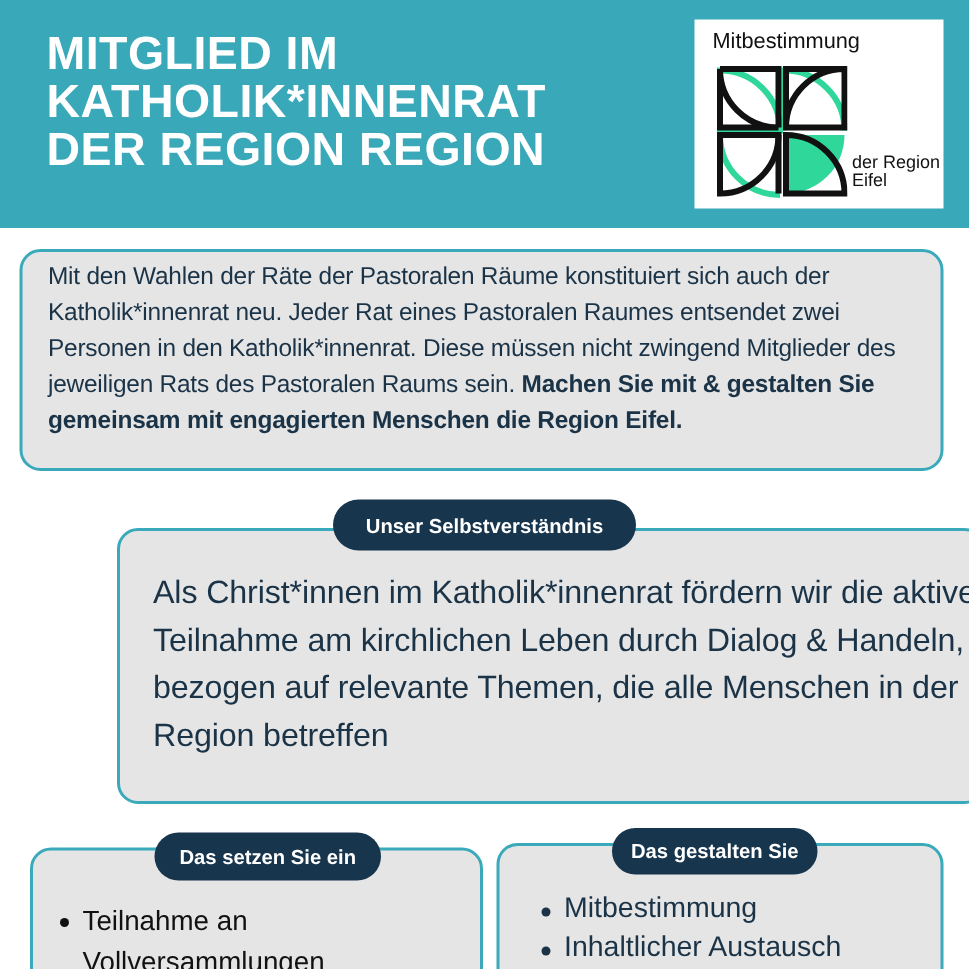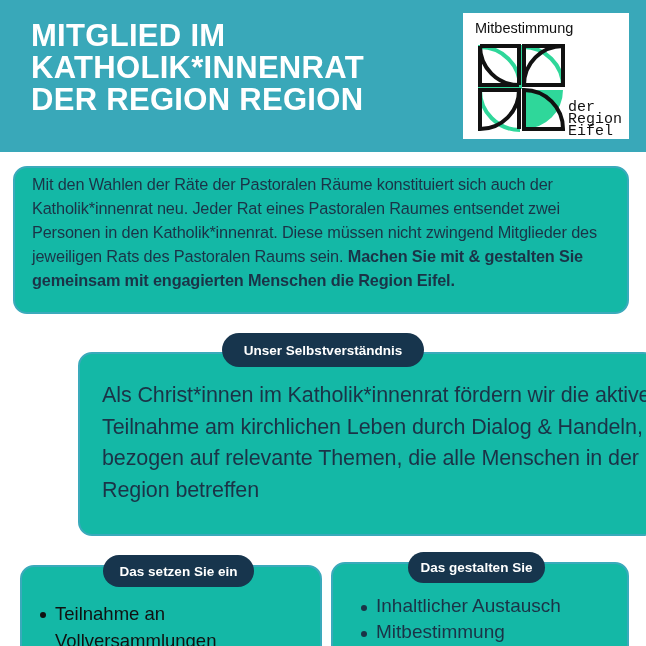--- a/index.html
+++ b/index.html
@@ -19,27 +19,27 @@
   .logo {
     position: absolute; left: 463px; top: 13px; width: 166px; height: 126px;
     background: #ffffff;
   }
   .logo-name {
     position: absolute; left: 12px; top: 7px;
     font-family: "Liberation Sans", sans-serif; font-size: 14.5px; color: #111;
   }
   .logo-sub {
     position: absolute; left: 105px; top: 89px;
-    font-family: Liberation Mono, monospace; font-size: 15px; line-height: 12px; color: #111;
+    font-family: Liberation Sans, sans-serif; font-size: 12px; line-height: 12px; color: #111;
     white-space: pre-line;
   }
   .logo svg { position: absolute; left: 14px; top: 29px; }
 
   .box {
-    position: absolute; border: 2.5px solid #3aaabb; border-radius: 14px; background: #14b8a6;
+    position: absolute; border: 2.5px solid #3aaabb; border-radius: 14px; background: #e5e5e5;
   }
   .intro { left: 13px; top: 166px; width: 616px; height: 148px; padding: 4px 0 0 17px; }
   .intro-text {
     font-family: "Liberation Sans", sans-serif; font-size: 16.3px; line-height: 24px; color: #1b3347;
     letter-spacing: -0.15px;
   }
   .intro-text b { font-weight: bold; }
 
   .pill {
     position: absolute; background: #17354d; color: #fff; border-radius: 17px;
@@ -110,16 +110,16 @@
 <div class="pill left-pill">Das setzen Sie ein</div>
 <div class="box left-box">
   <ul class="list left-list">
     <li>Teilnahme an Vollversammlungen</li>
   </ul>
 </div>
 
 <div class="pill right-pill">Das gestalten Sie</div>
 <div class="box right-box">
   <ul class="list">
+    <li>Mitbestimmung</li>
     <li>Inhaltlicher Austausch</li>
-    <li>Mitbestimmung</li>
   </ul>
 </div>
 
 </body></html>

